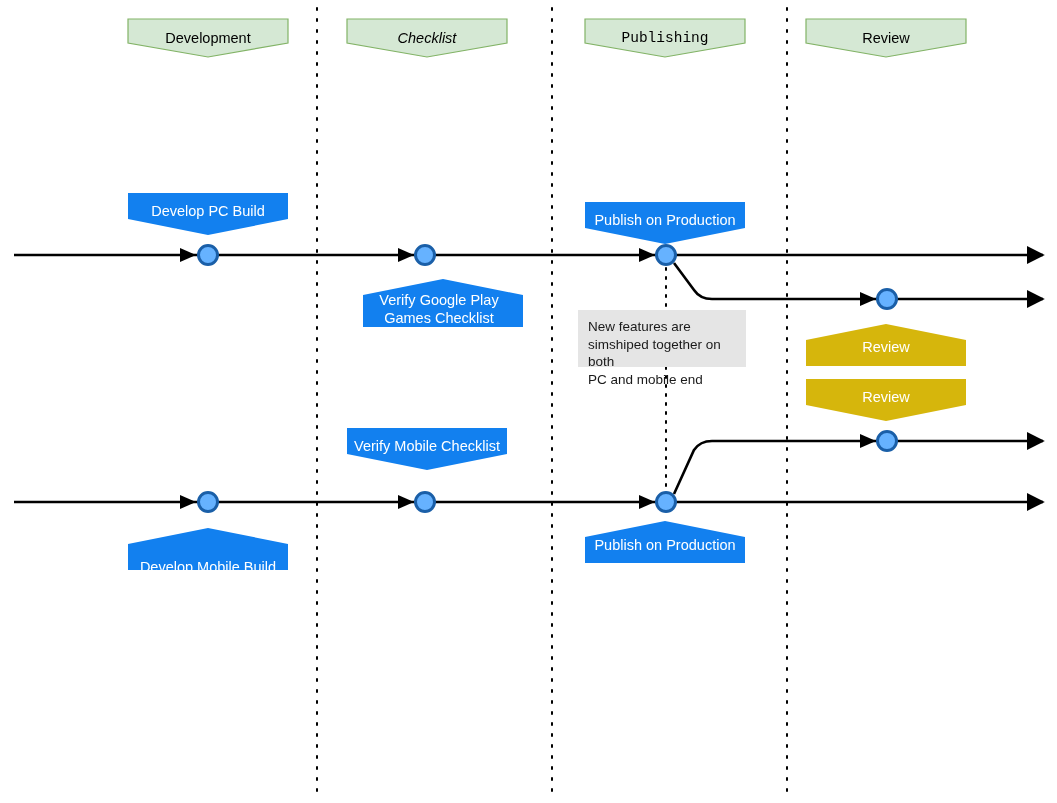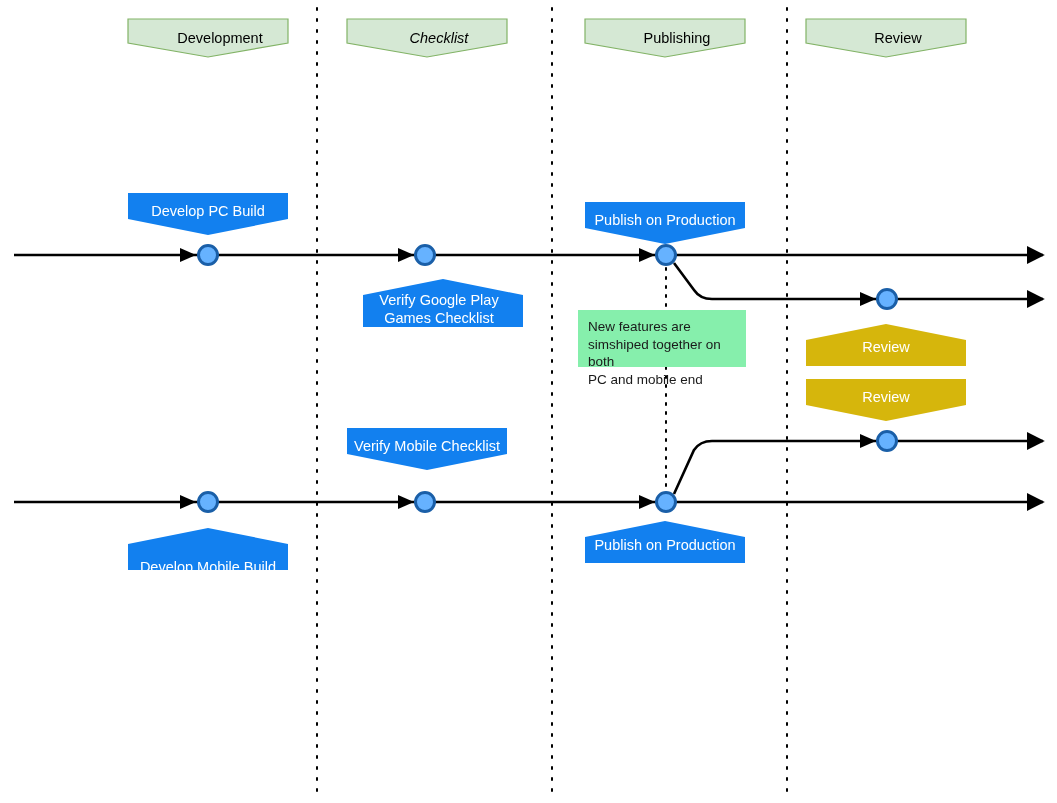--- a/index.html
+++ b/index.html
@@ -31,21 +31,20 @@
   .lane-header-wrap svg { position: absolute; left: 0; top: 0; overflow: visible; }
   .lane-header-label {
     position: absolute;
     left: 0;
     top: 11px;
     width: 100%;
     text-align: center;
     font-size: 14.5px;
     color: #000;
     pointer-events: none;
-    padding-left: 12px;
   }
 
   
   .shape-wrap { position: absolute; }
   .shape-wrap svg { position: absolute; left: 0; top: 0; overflow: visible; }
   .shape-label {
     position: absolute;
     left: 0;
     width: 100%;
     text-align: center;
@@ -53,21 +52,21 @@
     font-size: 14.5px;
     line-height: 18px;
     pointer-events: none;
     white-space: pre-line;
   }
 
   
   .note {
     position: absolute;
     box-sizing: border-box;
-    background: #86efac;
+    background: #e5e5e5;
     color: #1a1a1a;
     font-size: 13.5px;
     line-height: 17.5px;
     padding: 8px 9px 16px 10px;
     white-space: pre-line;
   }
 
   
   .milestone {
     position: absolute;
@@ -122,21 +121,21 @@
     <div class="lane-header-label">Development</div>
   </div>
 
   <div class="lane-header-wrap" style="left:347px; top:19px; width:160px; height:38px;font-style:italic;">
     <svg width="160" height="38" viewBox="0 0 160 38">
       <polygon points="0,0 160,0 160,24 80,38 0,24" fill="#d5e8d4" stroke="#82b366" stroke-width="1.2"></polygon>
     </svg>
     <div class="lane-header-label">Checklist</div>
   </div>
 
-  <div class="lane-header-wrap" style="left:585px; top:19px; width:160px; height:38px;">
+  <div class="lane-header-wrap" style="left:585px; top:19px; width:160px; height:38px;font-family:Liberation Mono, monospace;">
     <svg width="160" height="38" viewBox="0 0 160 38">
       <polygon points="0,0 160,0 160,24 80,38 0,24" fill="#d5e8d4" stroke="#82b366" stroke-width="1.2"></polygon>
     </svg>
     <div class="lane-header-label">Publishing</div>
   </div>
 
   <div class="lane-header-wrap" style="left:806px; top:19px; width:160px; height:38px;">
     <svg width="160" height="38" viewBox="0 0 160 38">
       <polygon points="0,0 160,0 160,24 80,38 0,24" fill="#d5e8d4" stroke="#82b366" stroke-width="1.2"></polygon>
     </svg>

